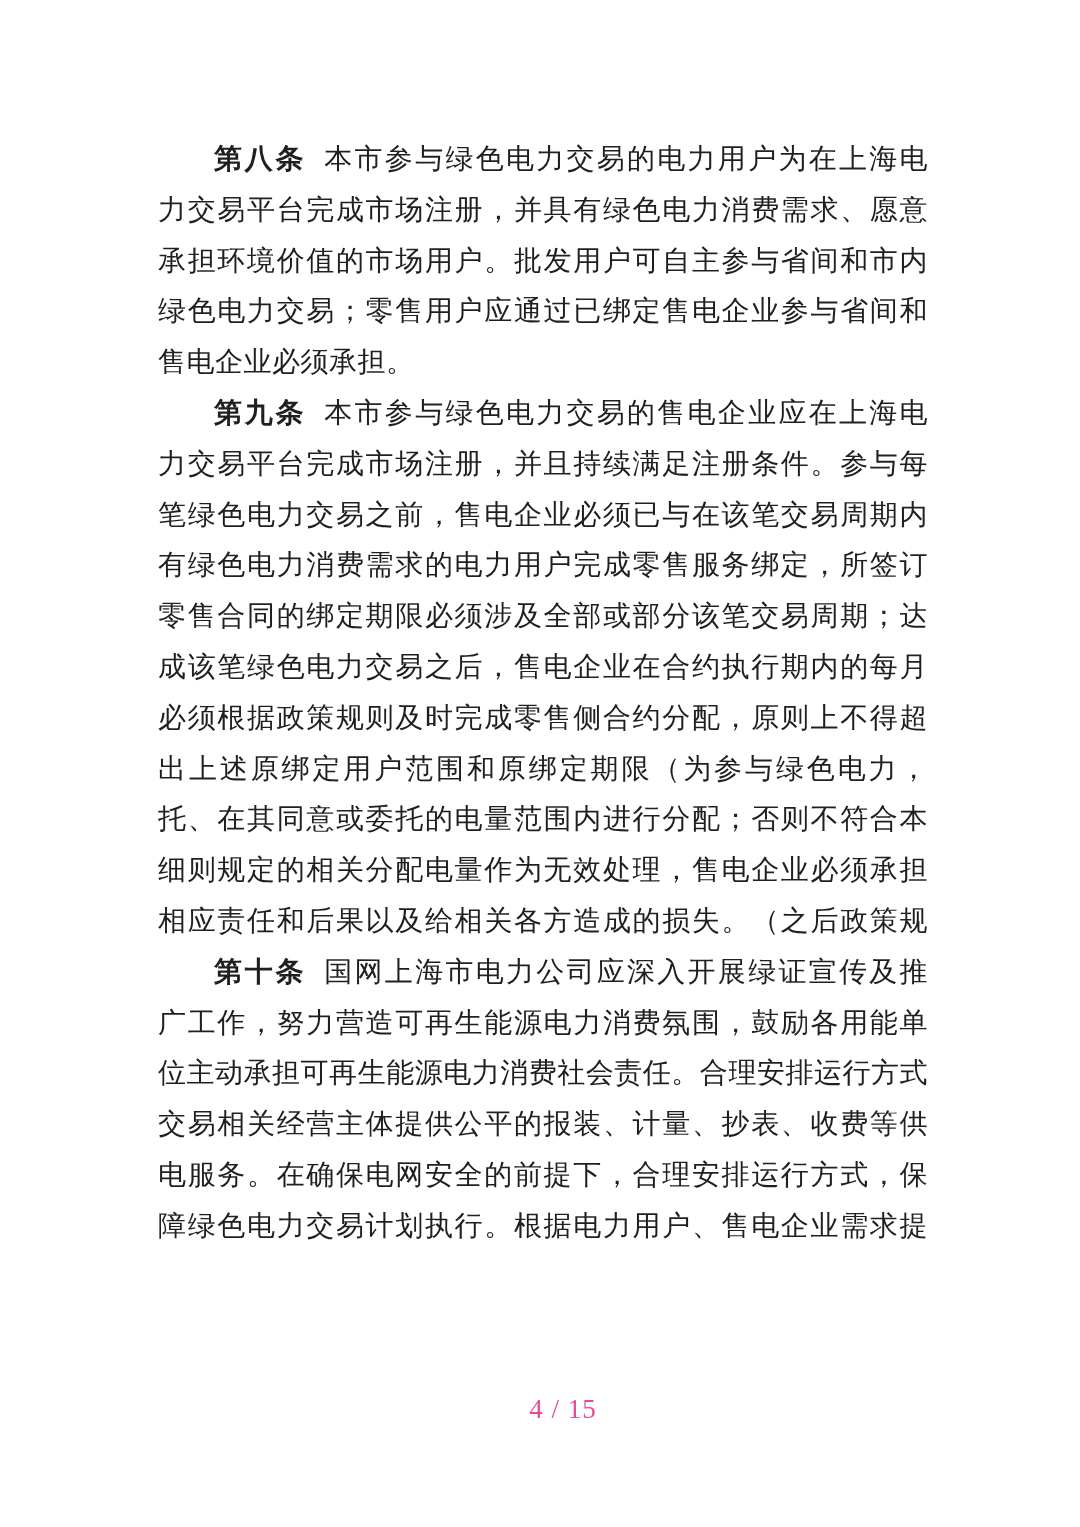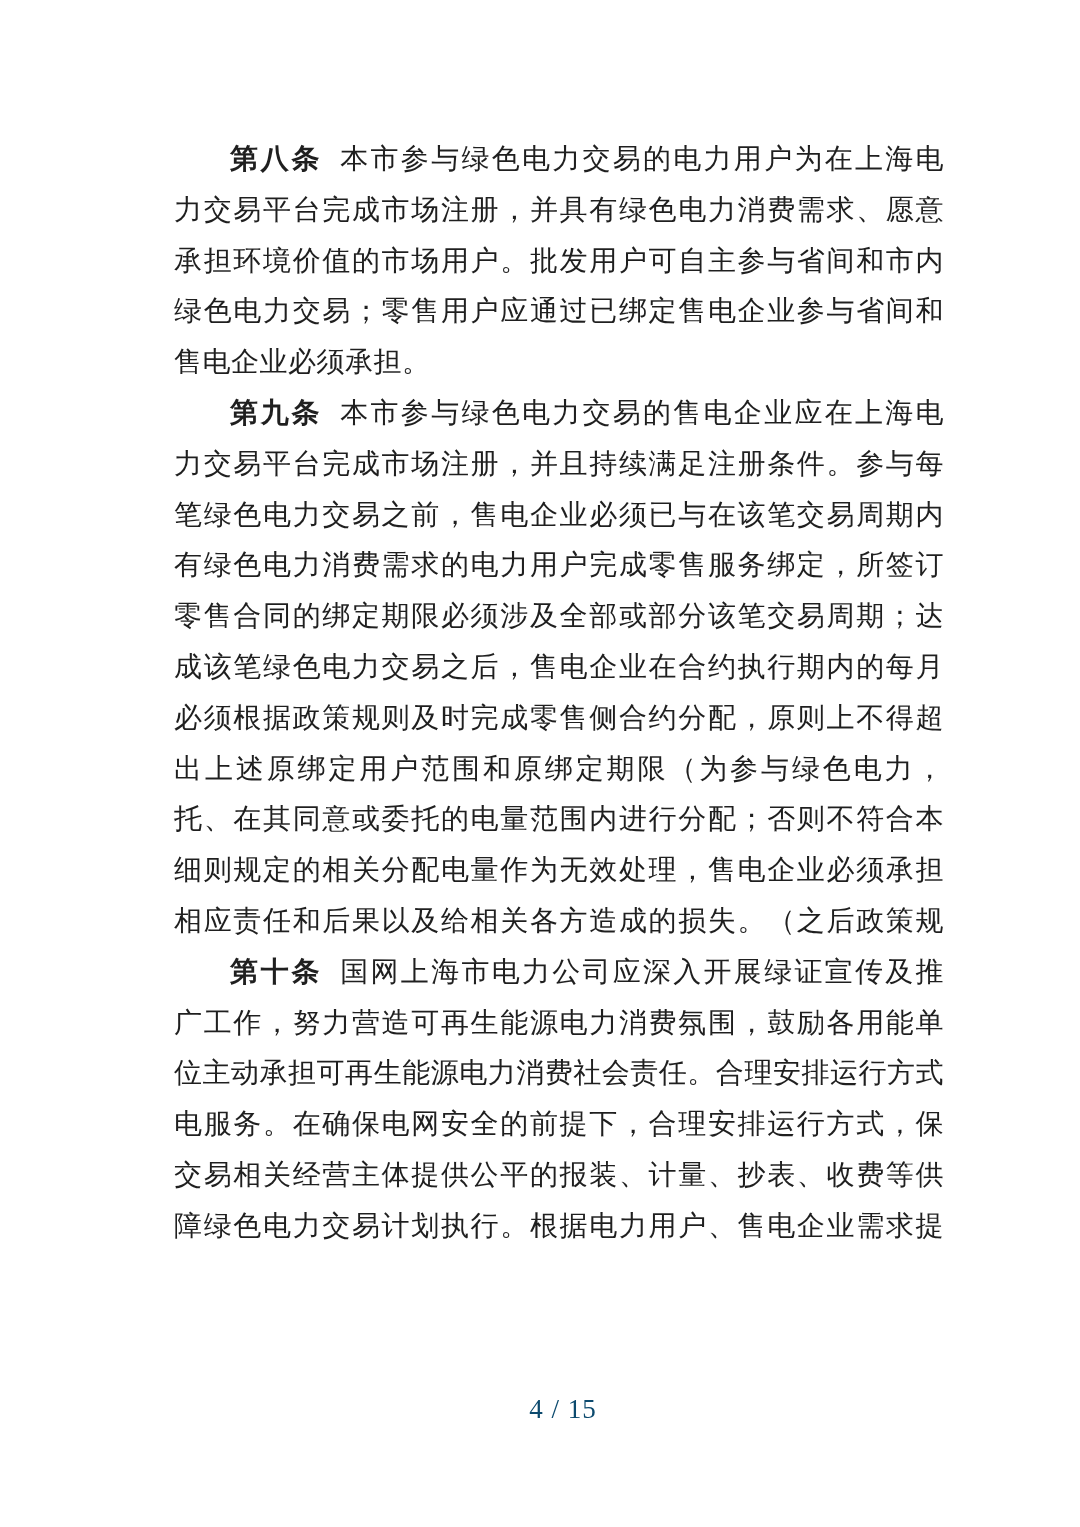--- a/index.html
+++ b/index.html
@@ -15,21 +15,21 @@
     color: #1f1f1f;
     overflow: hidden;
   }
   .page {
     position: absolute;
     inset: 0;
     background: #ffffff;
   }
   .content {
     position: absolute;
-    left: 174px;
+    left: 158px;
     top: 134px;
     width: 770px;
   }
   .para { margin: 0; padding: 0; }
   .line {
     font-size: 28px;
     line-height: 50.8px;
     height: 50.8px;
     overflow: hidden;
     text-align: justify;
@@ -48,21 +48,21 @@
     position: absolute;
     top: 1394px;
     left: 0;
     width: 100%;
     box-sizing: border-box;
     padding-left: 46px;
     text-align: center;
     font-size: 27px;
     line-height: 30px;
     letter-spacing: 1px;
-    color: #0c4a6e;
+    color: #ec4899;
   }
 </style>
 </head>
 <body>
 
 <div class="page">
   <div class="content">
 
     <div class="para">
       <div class="line line-first"><span class="hd">第八条</span><span>本市参与绿色电力交易的电力用户为在上海电</span></div>
@@ -83,21 +83,21 @@
       <div class="line">出上述原绑定用户范围和原绑定期限（为参与绿色电力，</div>
       <div class="line">托、在其同意或委托的电量范围内进行分配；否则不符合本</div>
       <div class="line">细则规定的相关分配电量作为无效处理，售电企业必须承担</div>
       <div class="line">相应责任和后果以及给相关各方造成的损失。（之后政策规</div>
     </div>
 
     <div class="para">
       <div class="line line-first"><span class="hd">第十条</span><span>国网上海市电力公司应深入开展绿证宣传及推</span></div>
       <div class="line">广工作，努力营造可再生能源电力消费氛围，鼓励各用能单</div>
       <div class="line">位主动承担可再生能源电力消费社会责任。合理安排运行方式</div>
+      <div class="line">交易相关经营主体提供公平的报装、计量、抄表、收费等供</div>
       <div class="line">电服务。在确保电网安全的前提下，合理安排运行方式，保</div>
-      <div class="line">交易相关经营主体提供公平的报装、计量、抄表、收费等供</div>
       <div class="line">障绿色电力交易计划执行。根据电力用户、售电企业需求提</div>
     </div>
 
   </div>
 
   <div class="footer">4 / 15</div>
 </div>
 
 </body></html>

